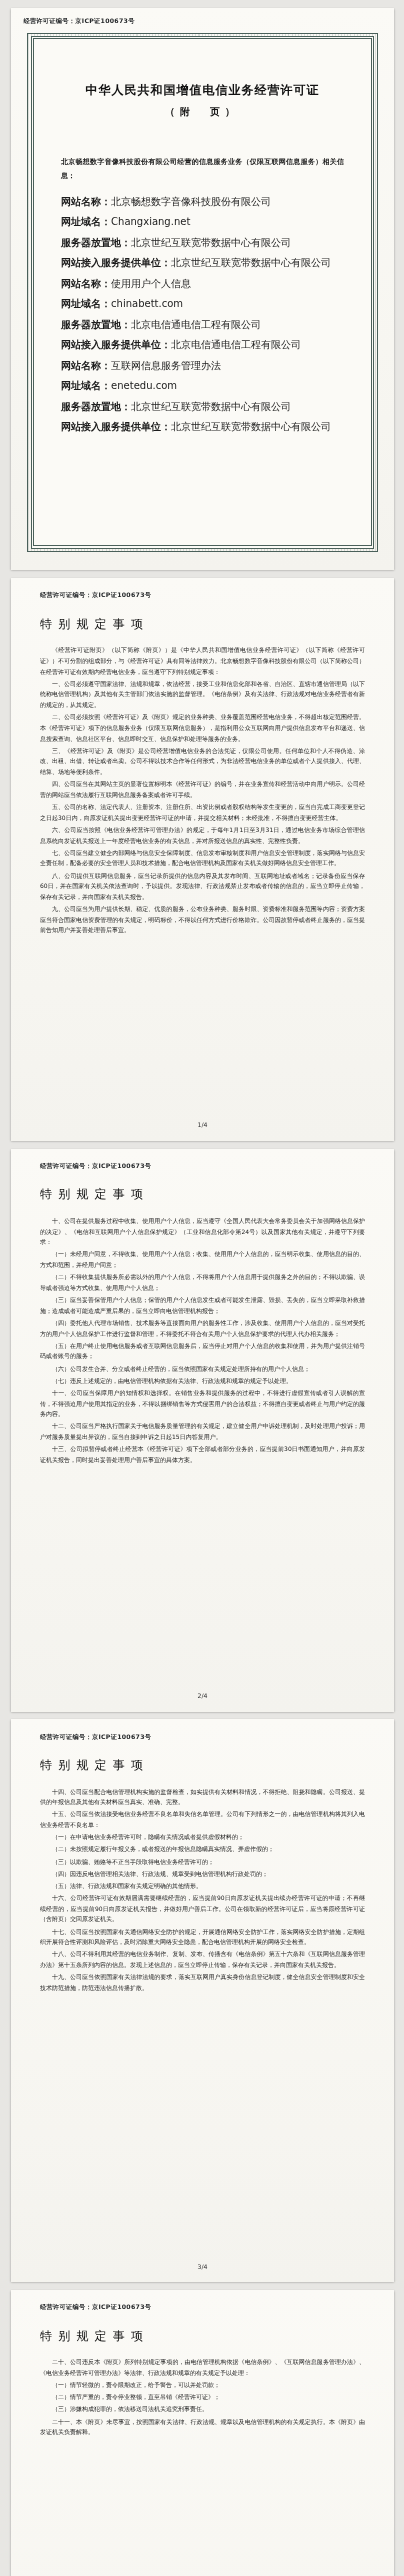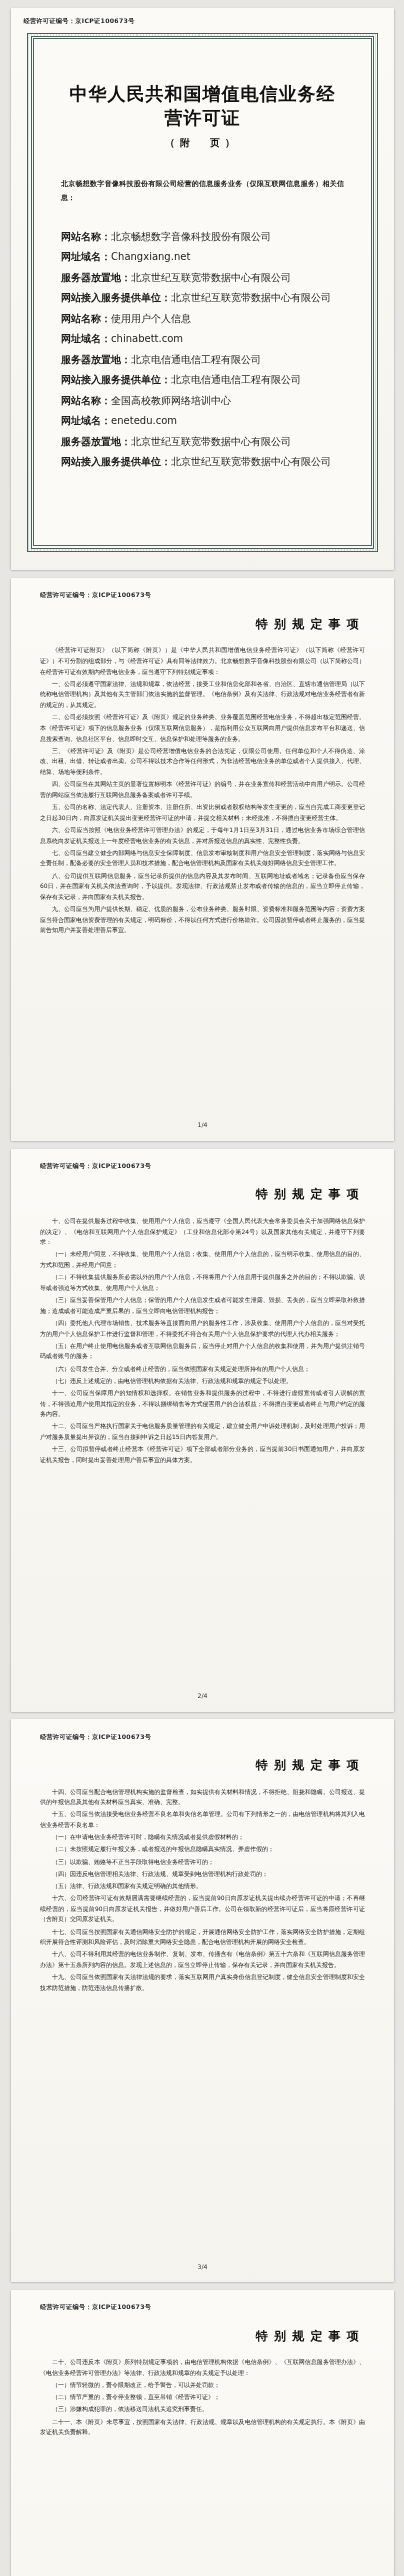--- a/index.html
+++ b/index.html
@@ -40,51 +40,51 @@
     padding: 1.5px;
     background: #fbfaf6;
   }
   .cert-frame-inner {
     border: 1px solid #4a605a;
     height: 100%;
     padding: 43px 27px 0;
   }
   .cert-title {
     font-family: "DejaVu Serif", "Liberation Serif", serif;
-    font-size: 18px;
+    font-size: 12px;
     font-weight: 700;
     text-align: center;
     letter-spacing: 1px;
     margin: 0 0 7.2px;
     color: #111;
   }
   .cert-subtitle {
     text-align: center;
     font-size: 9.8px;
     font-weight: 700;
     letter-spacing: 5.2px;
-    margin: 0 0 28px;
+    margin: 0 0 37px;
     color: #111;
   }
   .cert-intro {
     font-size: 7px;
     font-weight: 700;
     line-height: 1.95;
-    margin: 0 0 21px;
+    margin: 0 0 8px;
     text-align: justify;
   }
   .entry { font-size: 10px; line-height: 2.05; text-align: justify; }
   .entry-label { font-weight: 700; }
   .entry-value { font-weight: 500; }
   
   .prov-page { height: 563px; padding: 13.4px 29px 10.3px; }
   .prov-title {
-    text-align: right;
+    text-align: left;
     font-size: 12px;
-    font-weight: 700;
+    font-weight: 400;
     letter-spacing: 6.2px;
     margin: 15.5px 0 12.4px;
     color: #111;
   }
   .prov-body p {
     font-size: 6px;
     line-height: 1.78;
     text-align: justify;
     text-indent: 2em;
     margin: 0 0 1.5px;
@@ -117,21 +117,21 @@
           <p class="cert-intro">北京畅想数字音像科技股份有限公司经营的信息服务业务（仅限互联网信息服务）相关信息：</p>
           <div class="cert-entries">
             <div class="entry"><span class="entry-label">网站名称：</span><span class="entry-value">北京畅想数字音像科技股份有限公司</span></div>
             <div class="entry"><span class="entry-label">网址域名：</span><span class="entry-value">Changxiang.net</span></div>
             <div class="entry"><span class="entry-label">服务器放置地：</span><span class="entry-value">北京世纪互联宽带数据中心有限公司</span></div>
             <div class="entry"><span class="entry-label">网站接入服务提供单位：</span><span class="entry-value">北京世纪互联宽带数据中心有限公司</span></div>
             <div class="entry"><span class="entry-label">网站名称：</span><span class="entry-value">使用用户个人信息</span></div>
             <div class="entry"><span class="entry-label">网址域名：</span><span class="entry-value">chinabett.com</span></div>
             <div class="entry"><span class="entry-label">服务器放置地：</span><span class="entry-value">北京电信通电信工程有限公司</span></div>
             <div class="entry"><span class="entry-label">网站接入服务提供单位：</span><span class="entry-value">北京电信通电信工程有限公司</span></div>
-            <div class="entry"><span class="entry-label">网站名称：</span><span class="entry-value">全国高校教师网络培训中心</span></div>
+            <div class="entry"><span class="entry-label">网站名称：</span><span class="entry-value">互联网信息服务管理办法</span></div>
             <div class="entry"><span class="entry-label">网址域名：</span><span class="entry-value">enetedu.com</span></div>
             <div class="entry"><span class="entry-label">服务器放置地：</span><span class="entry-value">北京世纪互联宽带数据中心有限公司</span></div>
             <div class="entry"><span class="entry-label">网站接入服务提供单位：</span><span class="entry-value">北京世纪互联宽带数据中心有限公司</span></div>
           </div>
         </div>
       </div>
     </div>
   </div>
 
   <div class="page prov-page">

